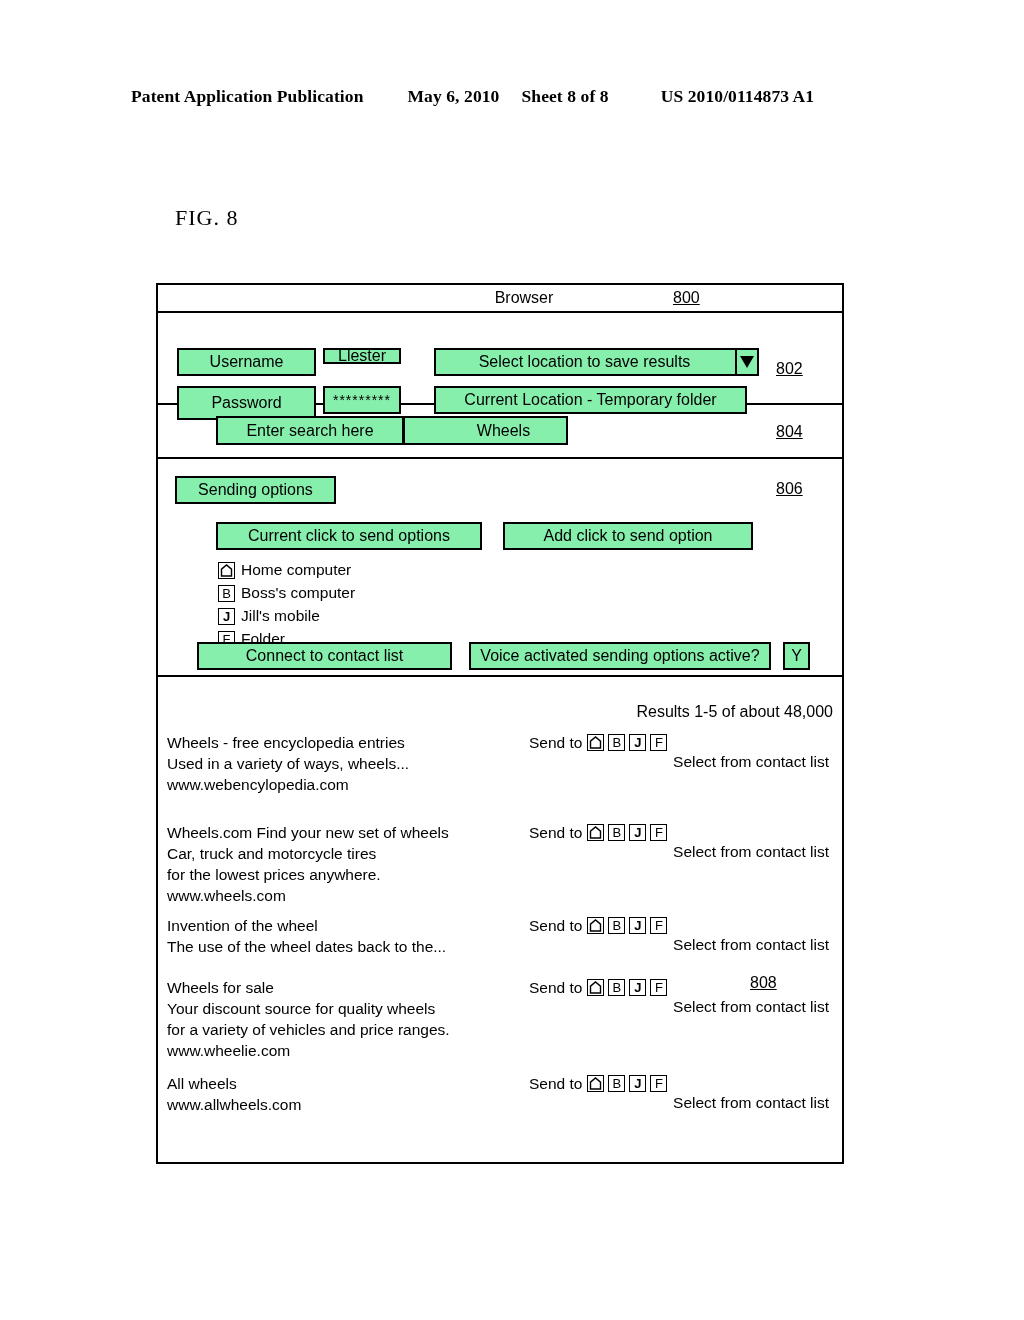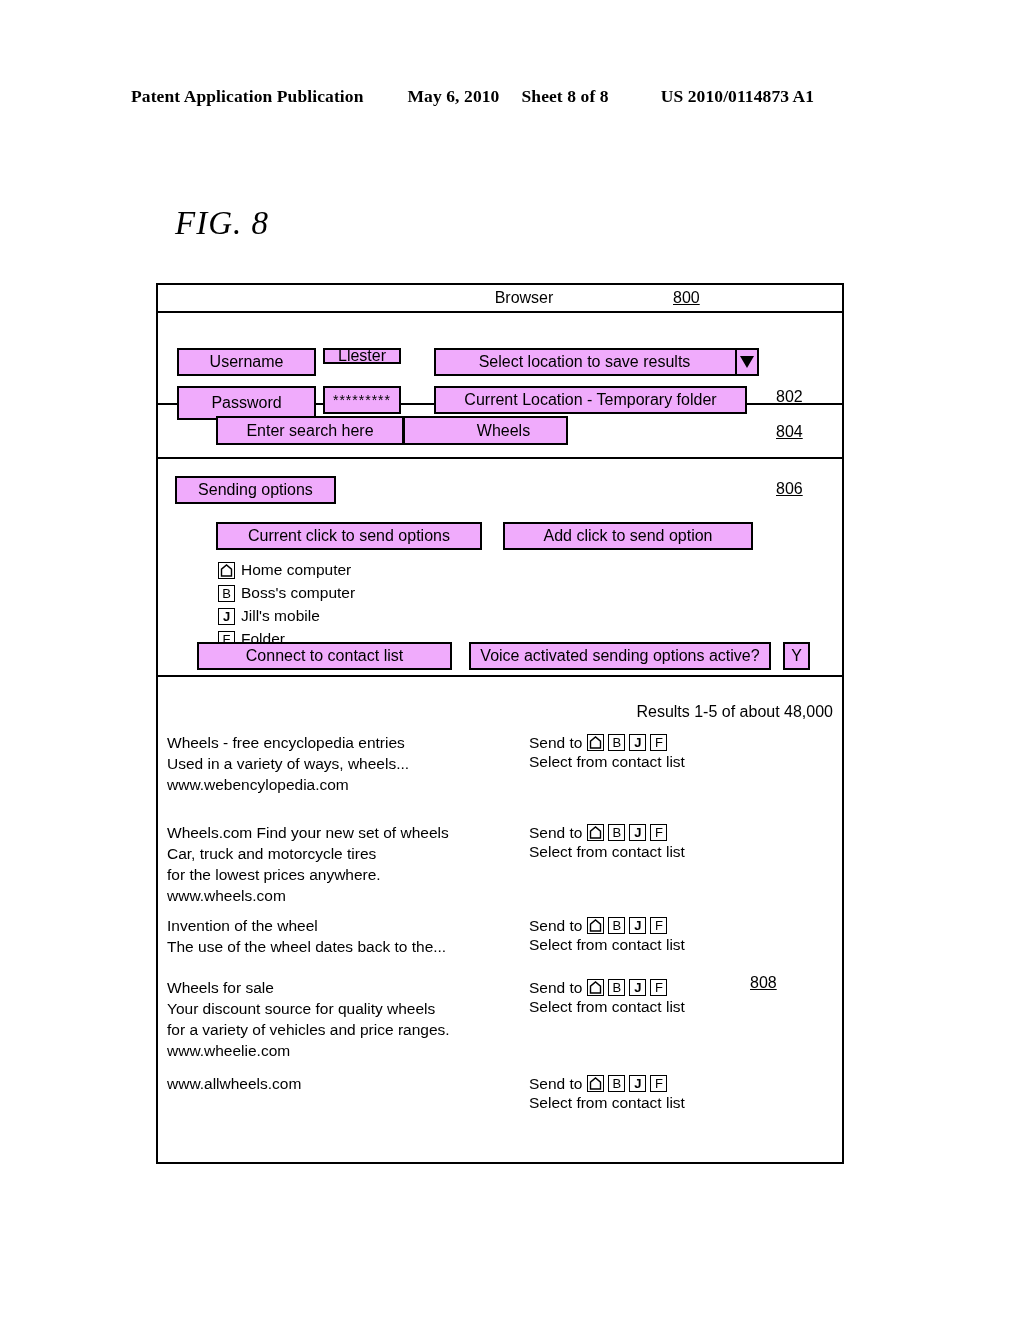--- a/index.html
+++ b/index.html
@@ -34,22 +34,21 @@
   .pub-header .h-date  { margin-left: 44px; }
   .pub-header .h-sheet { margin-left: 22px; }
   .pub-header .h-num   { margin-left: 52px; }
 
   
   .fig-label {
     position: absolute;
     left: 175px;
     top: 205px;
     font-family: "Liberation Serif", serif;
-    font-style: italic;
-    font-size: 33px;
+    font-size: 22px;
     letter-spacing: 1px;
   }
 
   
   .browser {
     position: absolute;
     left: 156px;
     top: 283px;
     width: 688px;
     height: 881px;
@@ -92,21 +91,21 @@
   .ref-num {
     position: absolute;
     font-size: 16px;
     text-decoration: underline;
   }
 
   
   .fbox {
     border: 2px solid #000;
     box-sizing: border-box;
-    background: #f0abfc;
+    background: #86efac;
     font-size: 16px;
     display: flex;
     align-items: center;
     justify-content: center;
     text-align: center;
     line-height: 1;
   }
 
   
   .sec-cred { height: 92px; }
@@ -127,21 +126,21 @@
     align-items: center;
     justify-content: center;
   }
   .tri-down {
     width: 0; height: 0;
     border-left: 7px solid transparent;
     border-right: 7px solid transparent;
     border-top: 12px solid #000;
   }
   .cred-cur-loc { position: absolute; left: 276px; top: 73px; width: 313px; height: 28px; }
-  .ref-802 { left: 618px; top: 75px; text-decoration: underline; }
+  .ref-802 { left: 618px; top: 47px; text-decoration: underline; }
 
   
   .sec-search { height: 54px; }
   .search-label { position: absolute; left: 58px;  top: 11px; width: 188px; height: 29px; }
   .search-value { position: absolute; left: 245px; top: 11px; width: 165px; height: 29px; padding-left: 36px; }
   .ref-804 { left: 618px; top: 18px; }
 
   
   .sec-send { height: 218px; padding-left: 48px; }
   .sending-options-btn { position: absolute; left: 17px; top: 17px; width: 161px; height: 28px; }
@@ -186,21 +185,21 @@
     position: absolute;
     right: 9px;
     top: 26px;
     font-size: 16px;
   }
   .ref-808 { left: 592px; top: 297px; }
 
   .result-item { position: absolute; }
   .result-left { position: absolute; left: 9px; width: 360px; }
   .result-line { font-size: 15.5px; line-height: 21px; white-space: nowrap; }
-  .result-right { position: absolute; left: 371px; width: 300px; }
+  .result-right { position: absolute; left: 371px; width: 300px; text-align: right; }
   .send-row {
     display: flex;
     align-items: center;
     font-size: 15.5px;
     line-height: 19px;
     height: 20px;
   }
   .send-row .send-label { margin-right: 5px; }
   .send-row .glyph-box { margin-right: 4px; }
   .contact-line { font-size: 15.5px; line-height: 20px; }
@@ -366,20 +365,21 @@
               </span>
               <span class="glyph-box letter-b">B</span>
               <span class="glyph-box">J</span>
               <span class="glyph-box letter-f">F</span>
             </div>
             <div class="contact-line">Select from contact list</div>
           </div>
         </div>
         <div class="result-item" style="top: 396px; left: 0px; right: 0px;">
           <div class="result-left">
+            <div class="result-line">All wheels</div>
             <div class="result-line">www.allwheels.com</div>
           </div>
           <div class="result-right">
             <div class="send-row">
               <span class="send-label">Send to</span>
               <span class="glyph-box">
                 <svg class="home-glyph" width="13" height="13" viewBox="0 0 13 13">
                   <path d="M1.5 12 L1.5 5.2 L6.5 1 L11.5 5.2 L11.5 12 Z" fill="none" stroke="#000" stroke-width="1.4"></path>
                 </svg>
               </span>

